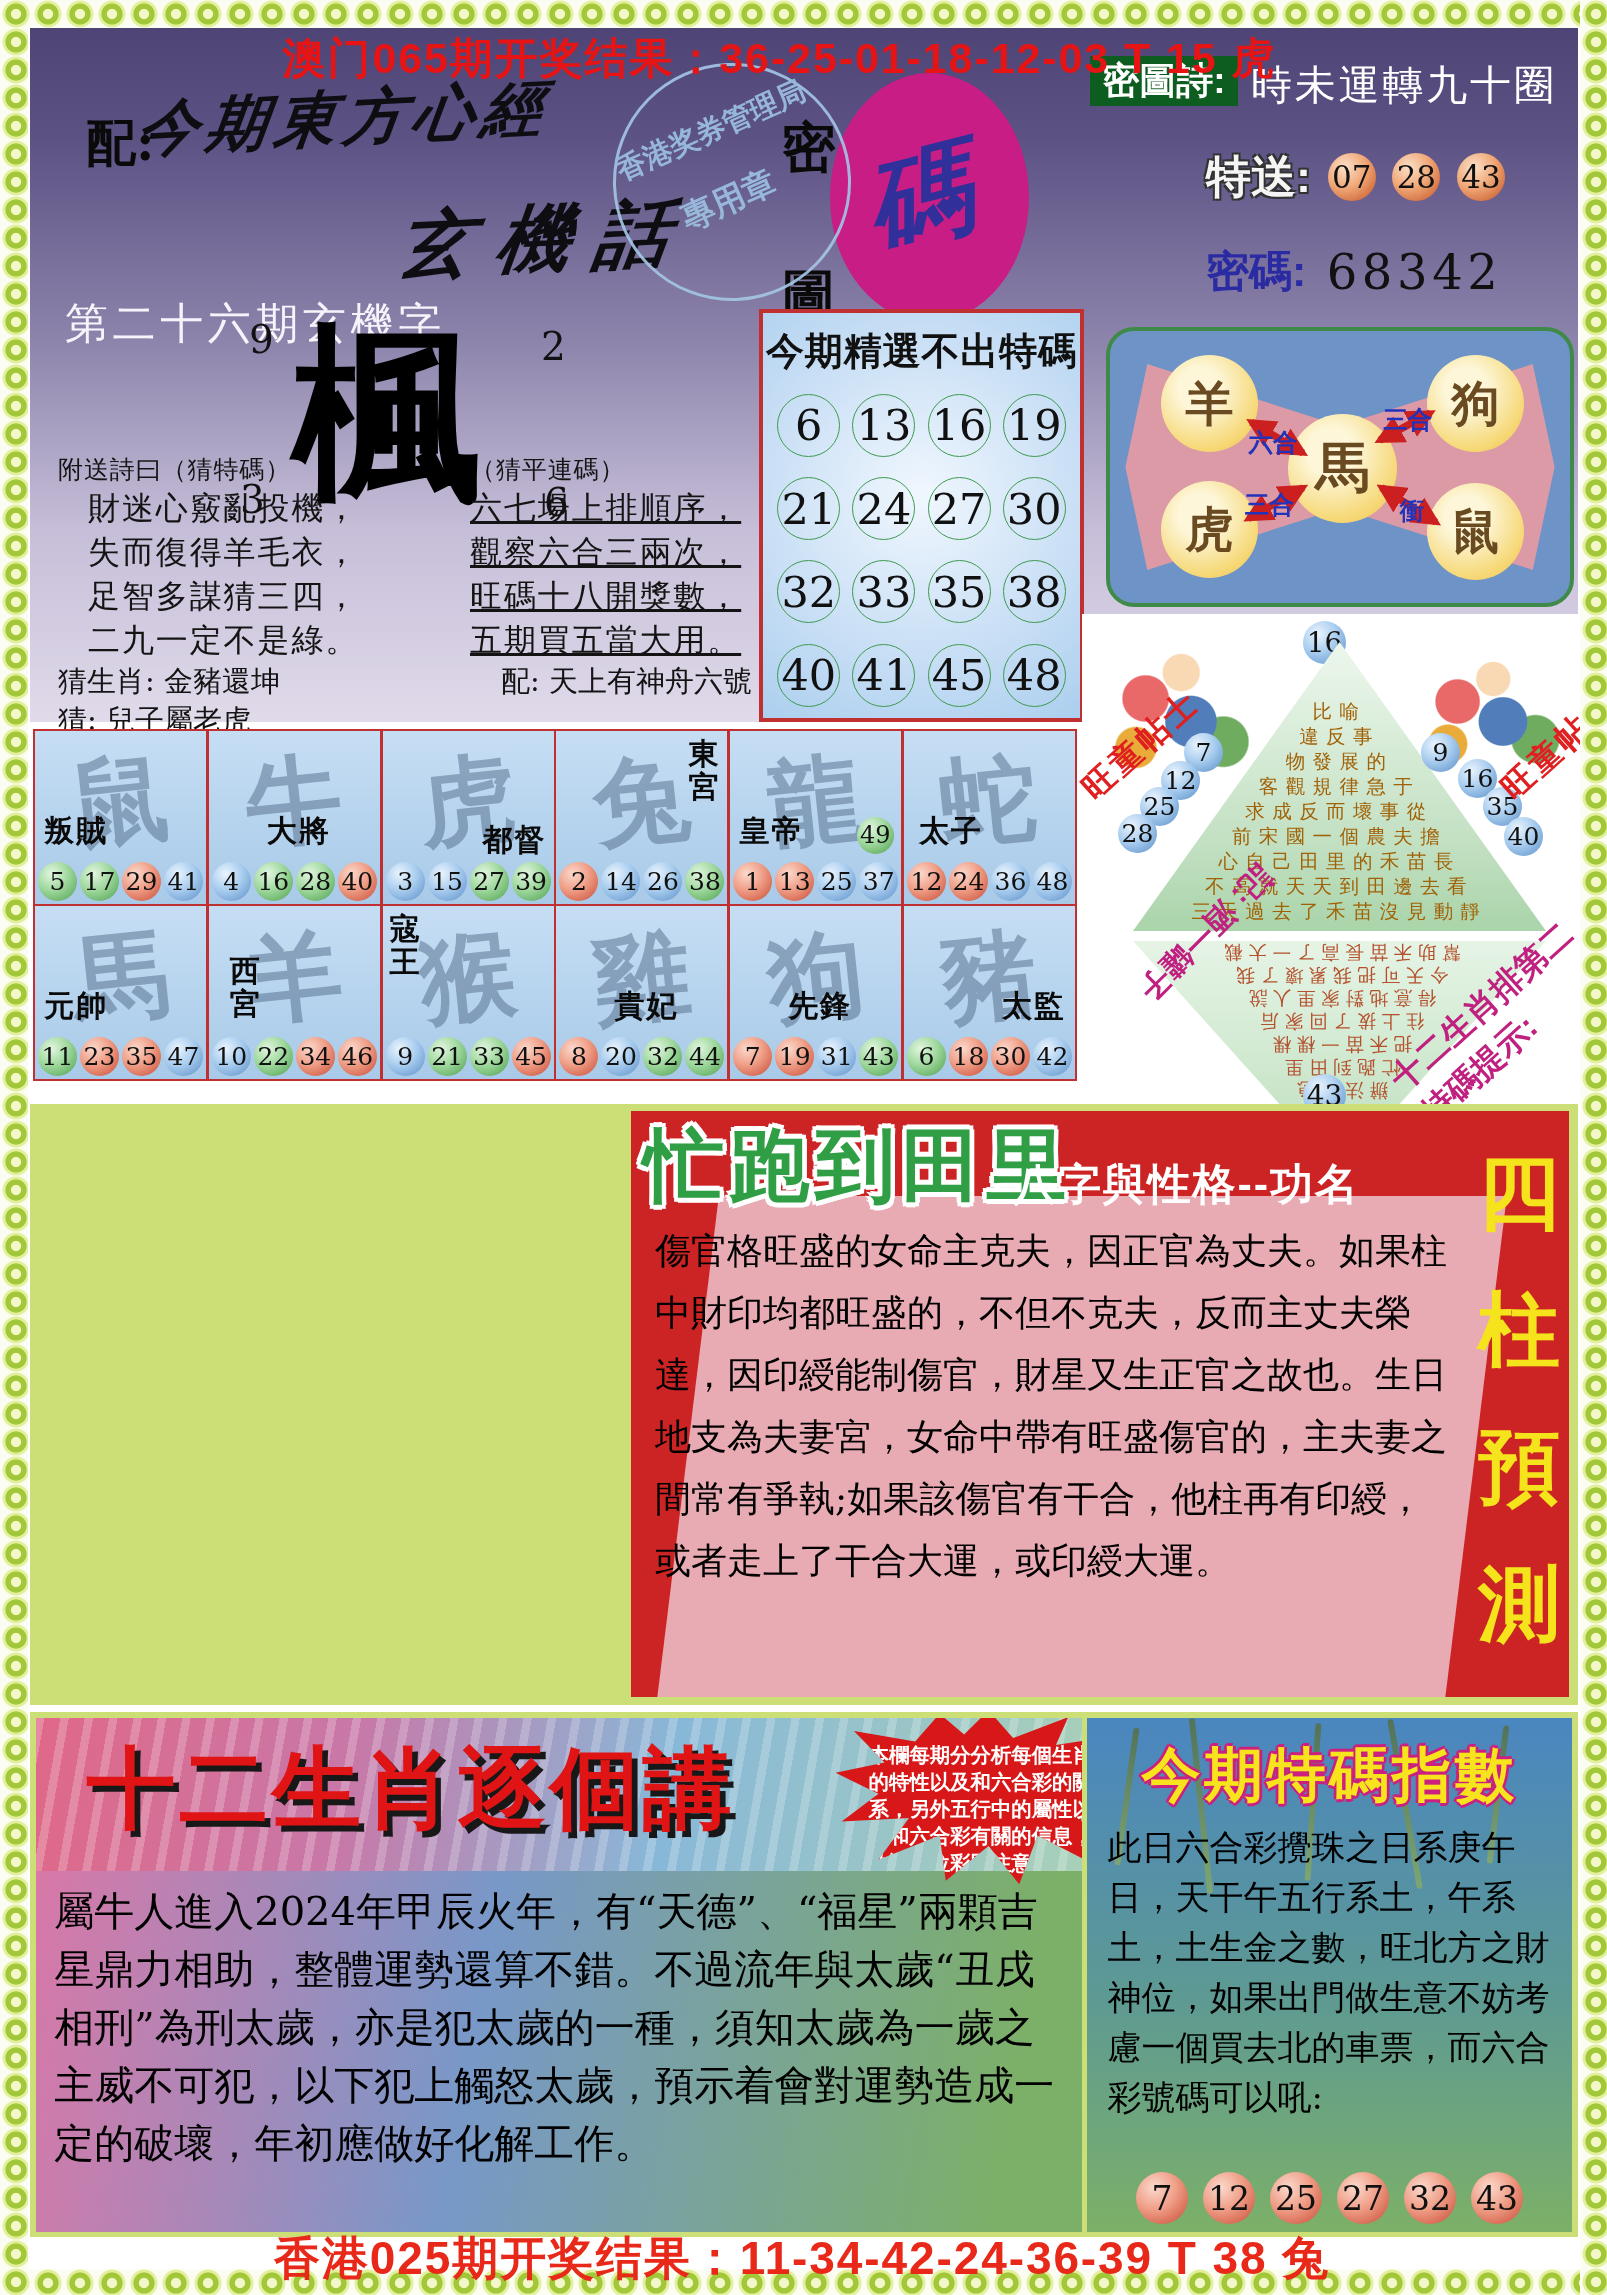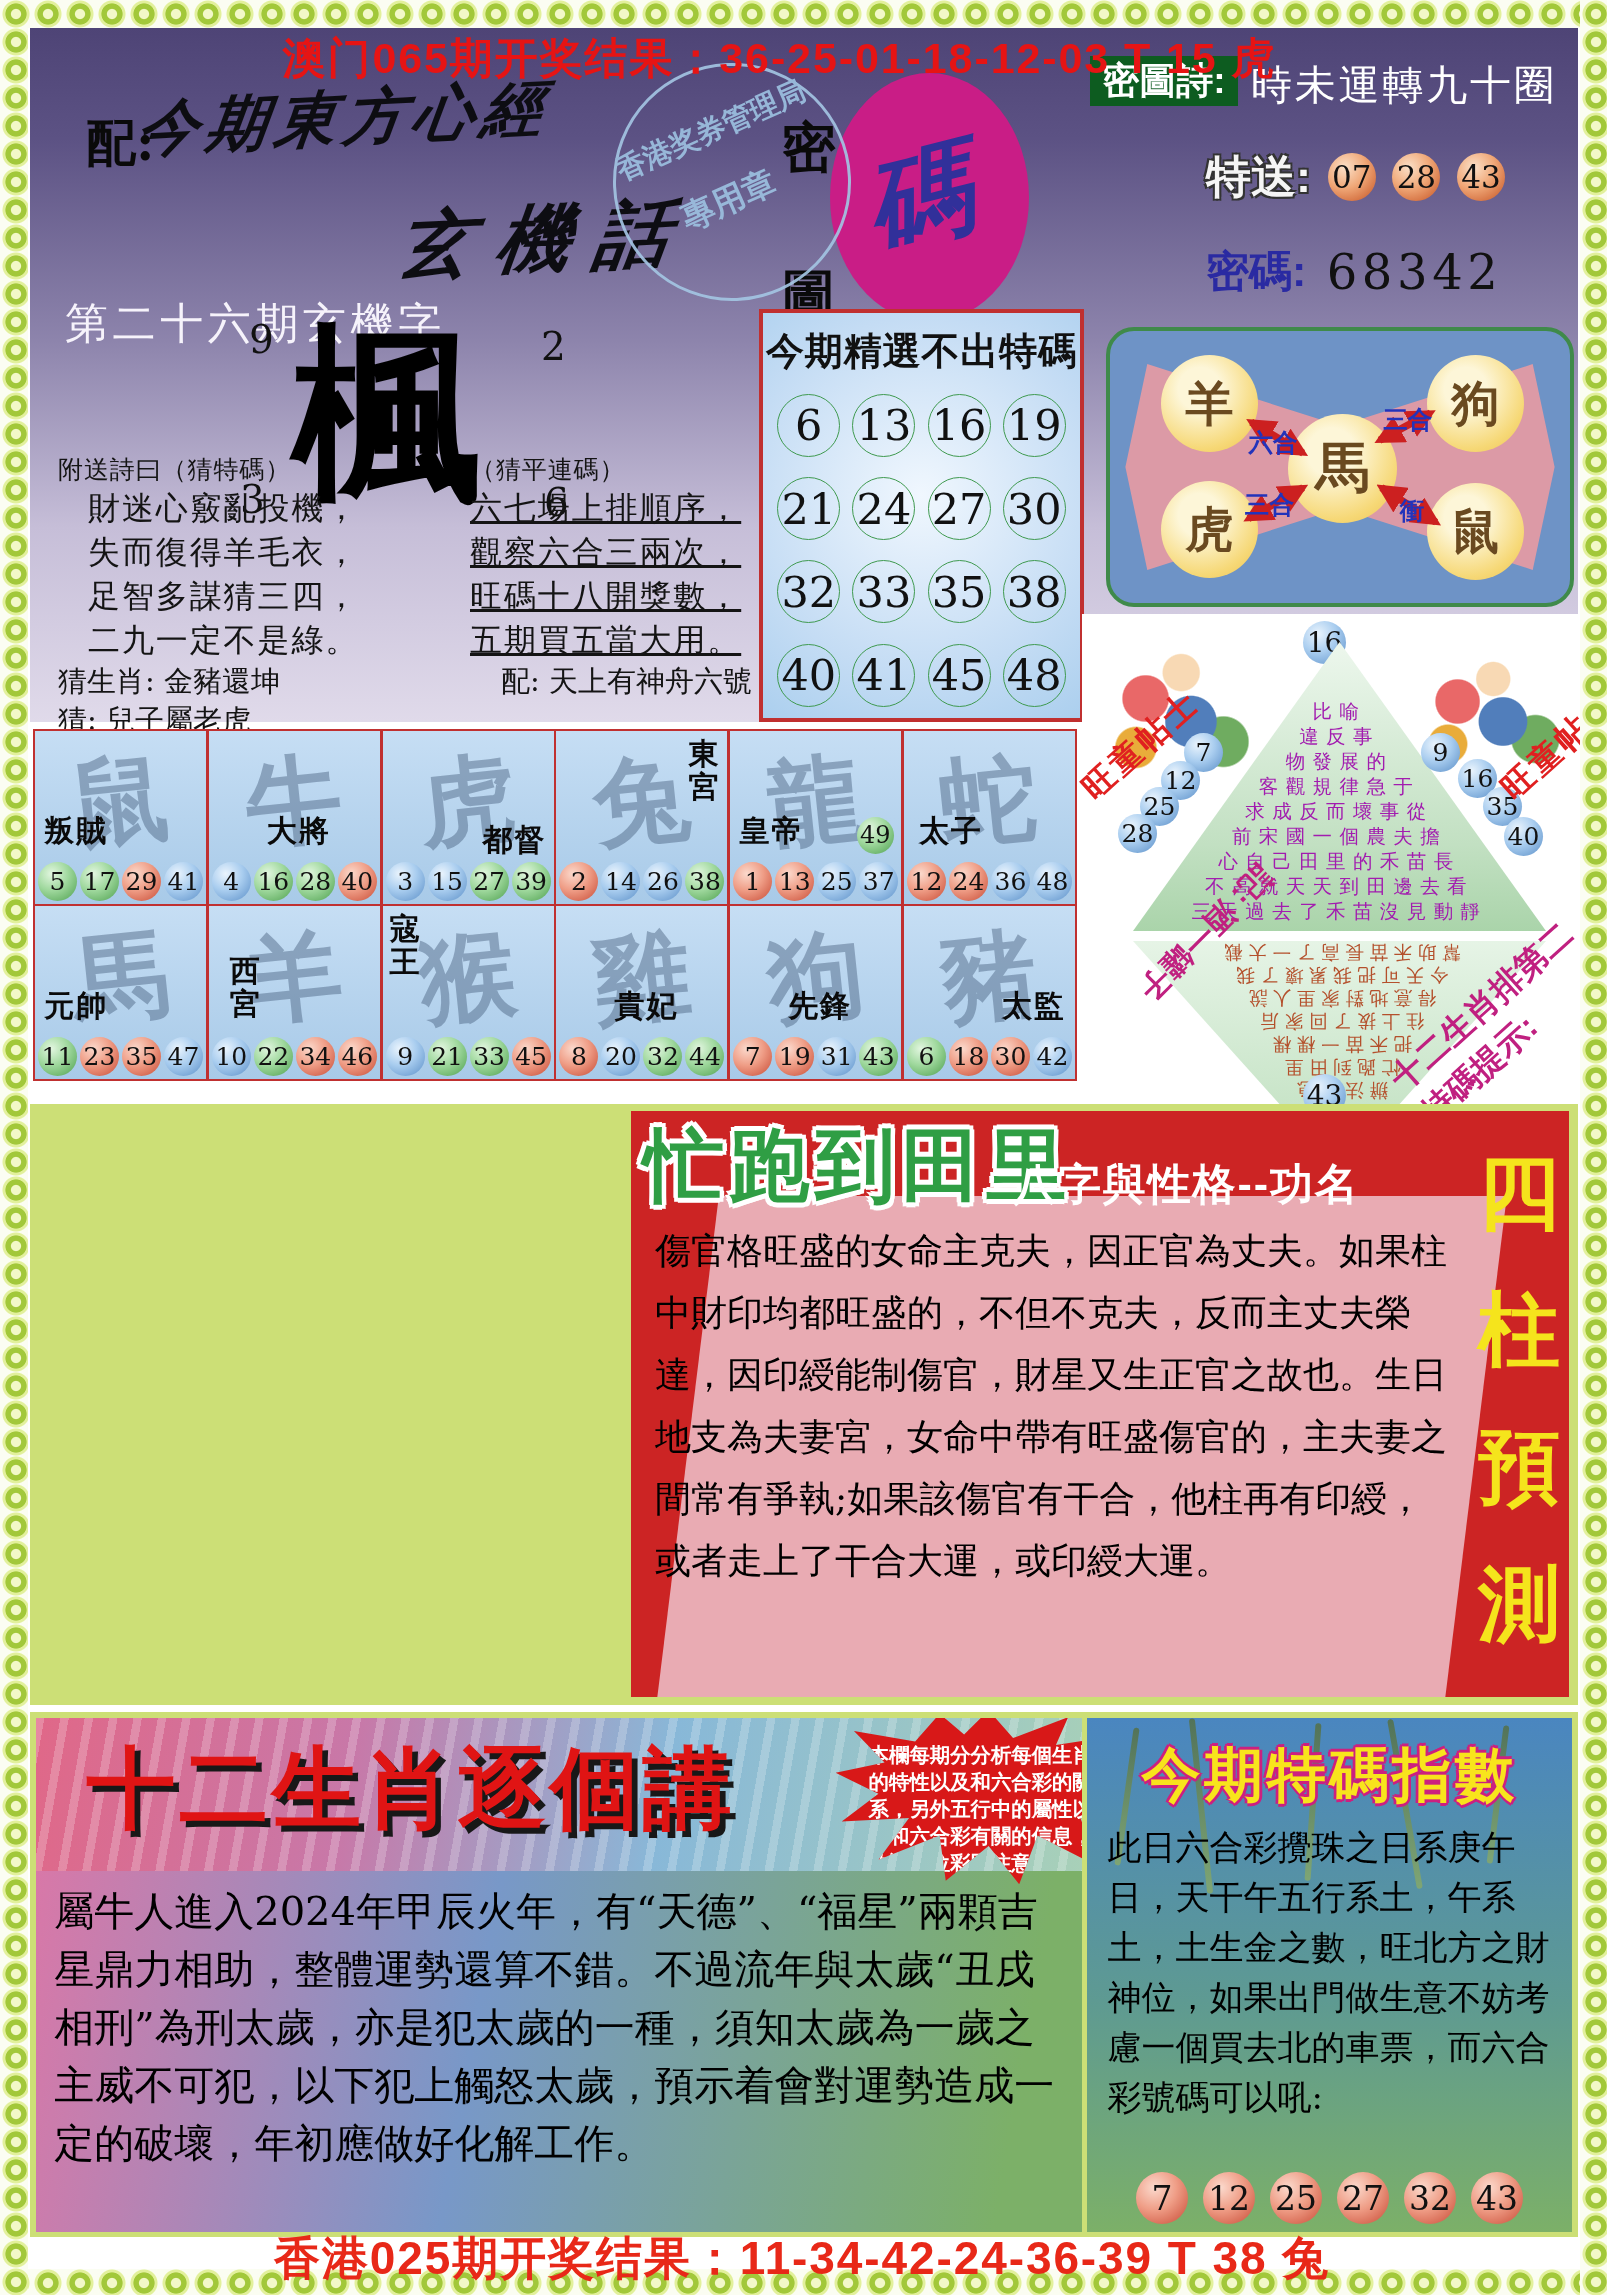--- a/index.html
+++ b/index.html
@@ -109,21 +109,21 @@
   .b56{width:52px;height:52px;font-size:33px;}
 
   
   #pyr{left:1082px;top:614px;width:508px;height:490px;background:#ffffff;}
   #pyr-top-ball{position:absolute;left:221px;top:7.4px;}
   #pyr-tri{position:absolute;left:51px;top:28px;width:413px;height:289px;
     clip-path:polygon(50% 0,100% 100%,0 100%);
     background:linear-gradient(180deg,#edf7ed 0%,#c2e0c2 70%,#aad4aa 100%);}
   #pyr-lines{position:absolute;left:51px;top:28px;width:413px;height:289px;display:flex;
     flex-direction:column;justify-content:flex-end;align-items:center;padding-bottom:7.4px;box-sizing:border-box;}
-  #pyr-lines div{font-family:"DejaVu Serif",serif;font-size:19.5px;color:#a21caf;letter-spacing:7.4px;
+  #pyr-lines div{font-family:"DejaVu Serif",serif;font-size:19.5px;color:#a16207;letter-spacing:7.4px;
     line-height:25px;white-space:nowrap;}
   .pyr-ball{position:absolute;}
   #inv-tri{position:absolute;left:51px;top:327px;width:413px;height:230px;
     clip-path:polygon(0 0,100% 0,50% 100%);
     background:linear-gradient(180deg,#e6f4e6 0%,#bcdebc 100%);}
   #inv-lines{position:absolute;left:51px;top:327px;width:413px;height:223px;transform:rotate(180deg);
     display:flex;flex-direction:column;justify-content:flex-end;align-items:center;}
   #inv-lines div{font-family:"DejaVu Serif",serif;font-size:18.6px;color:#b4502c;letter-spacing:5.6px;
     line-height:23px;white-space:nowrap;}
   #pyr-bottom-ball{position:absolute;left:221px;top:460px;}

